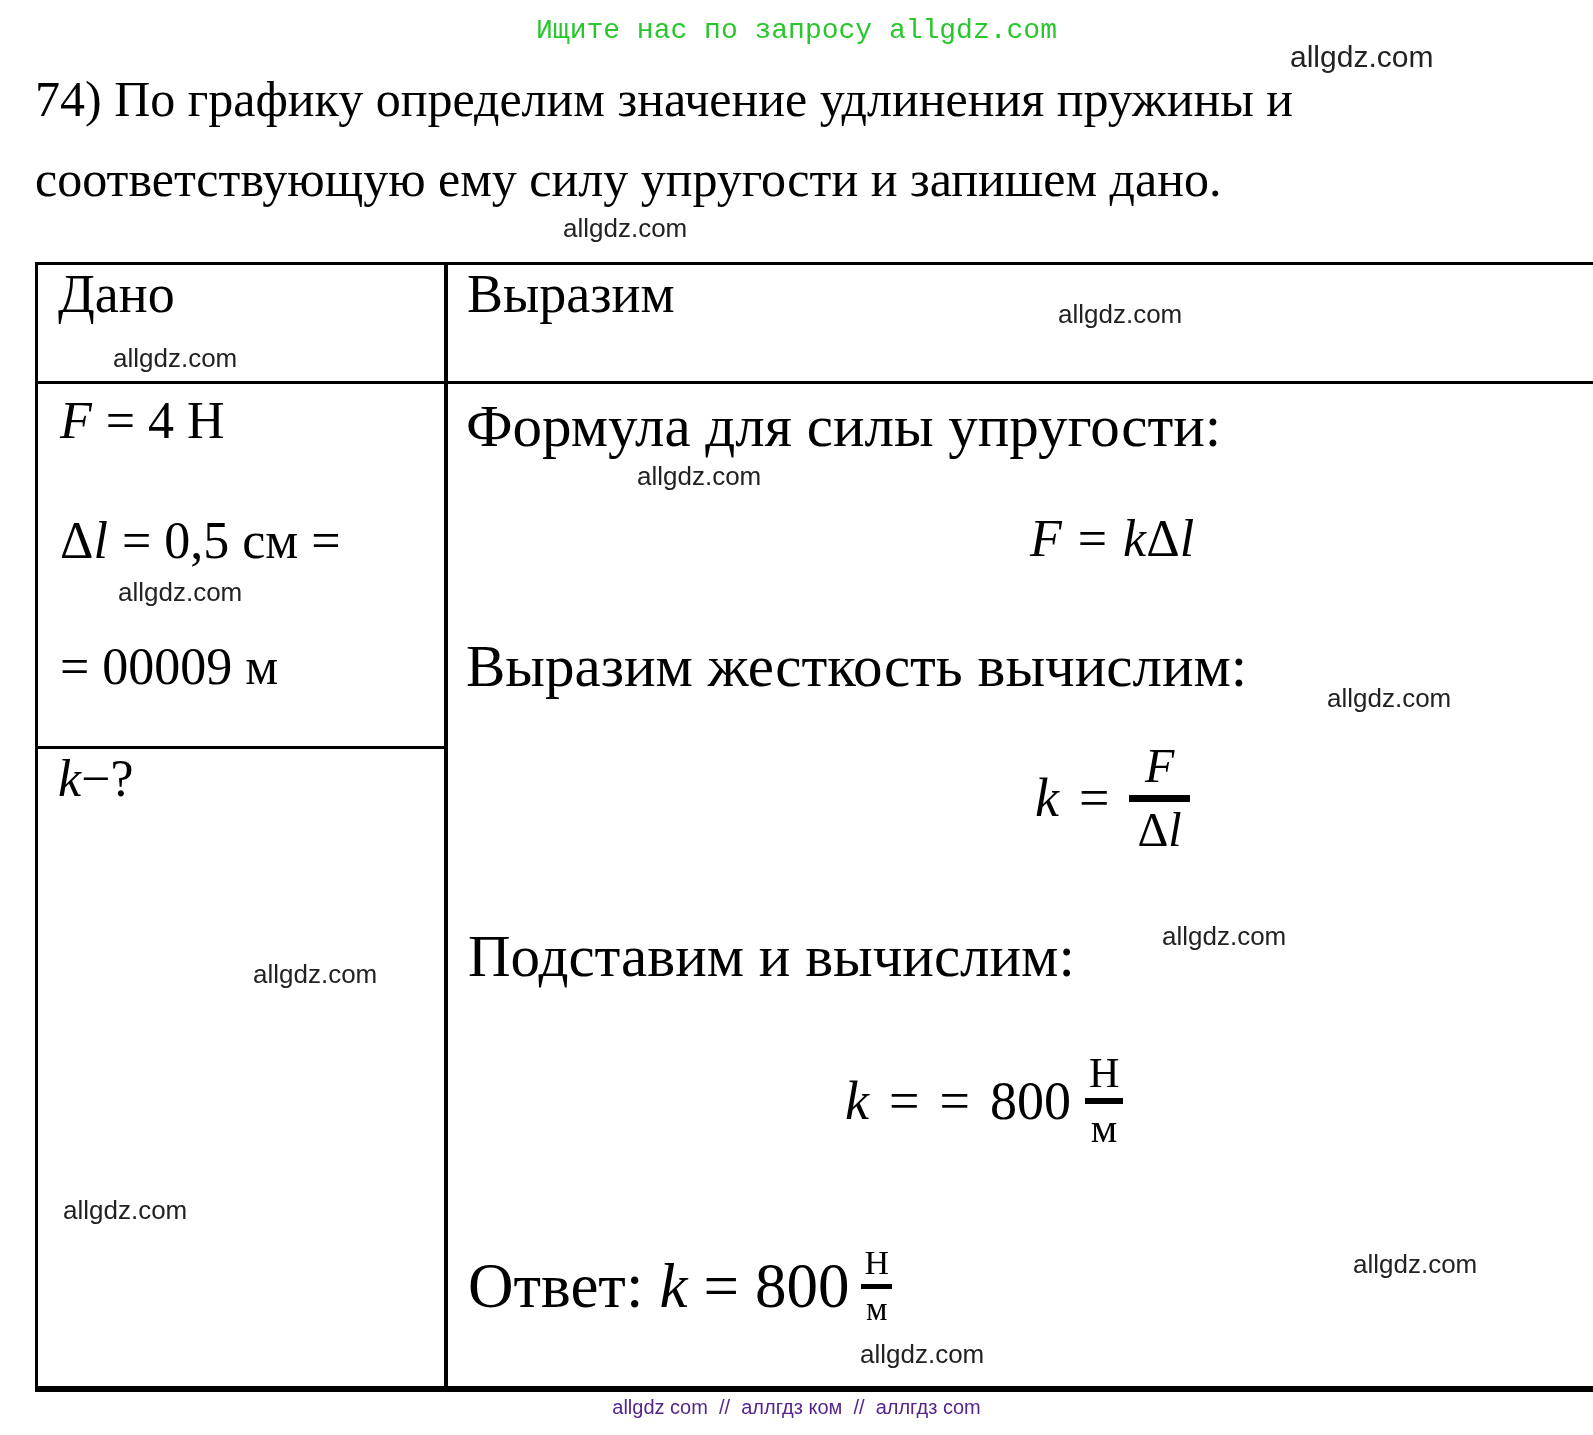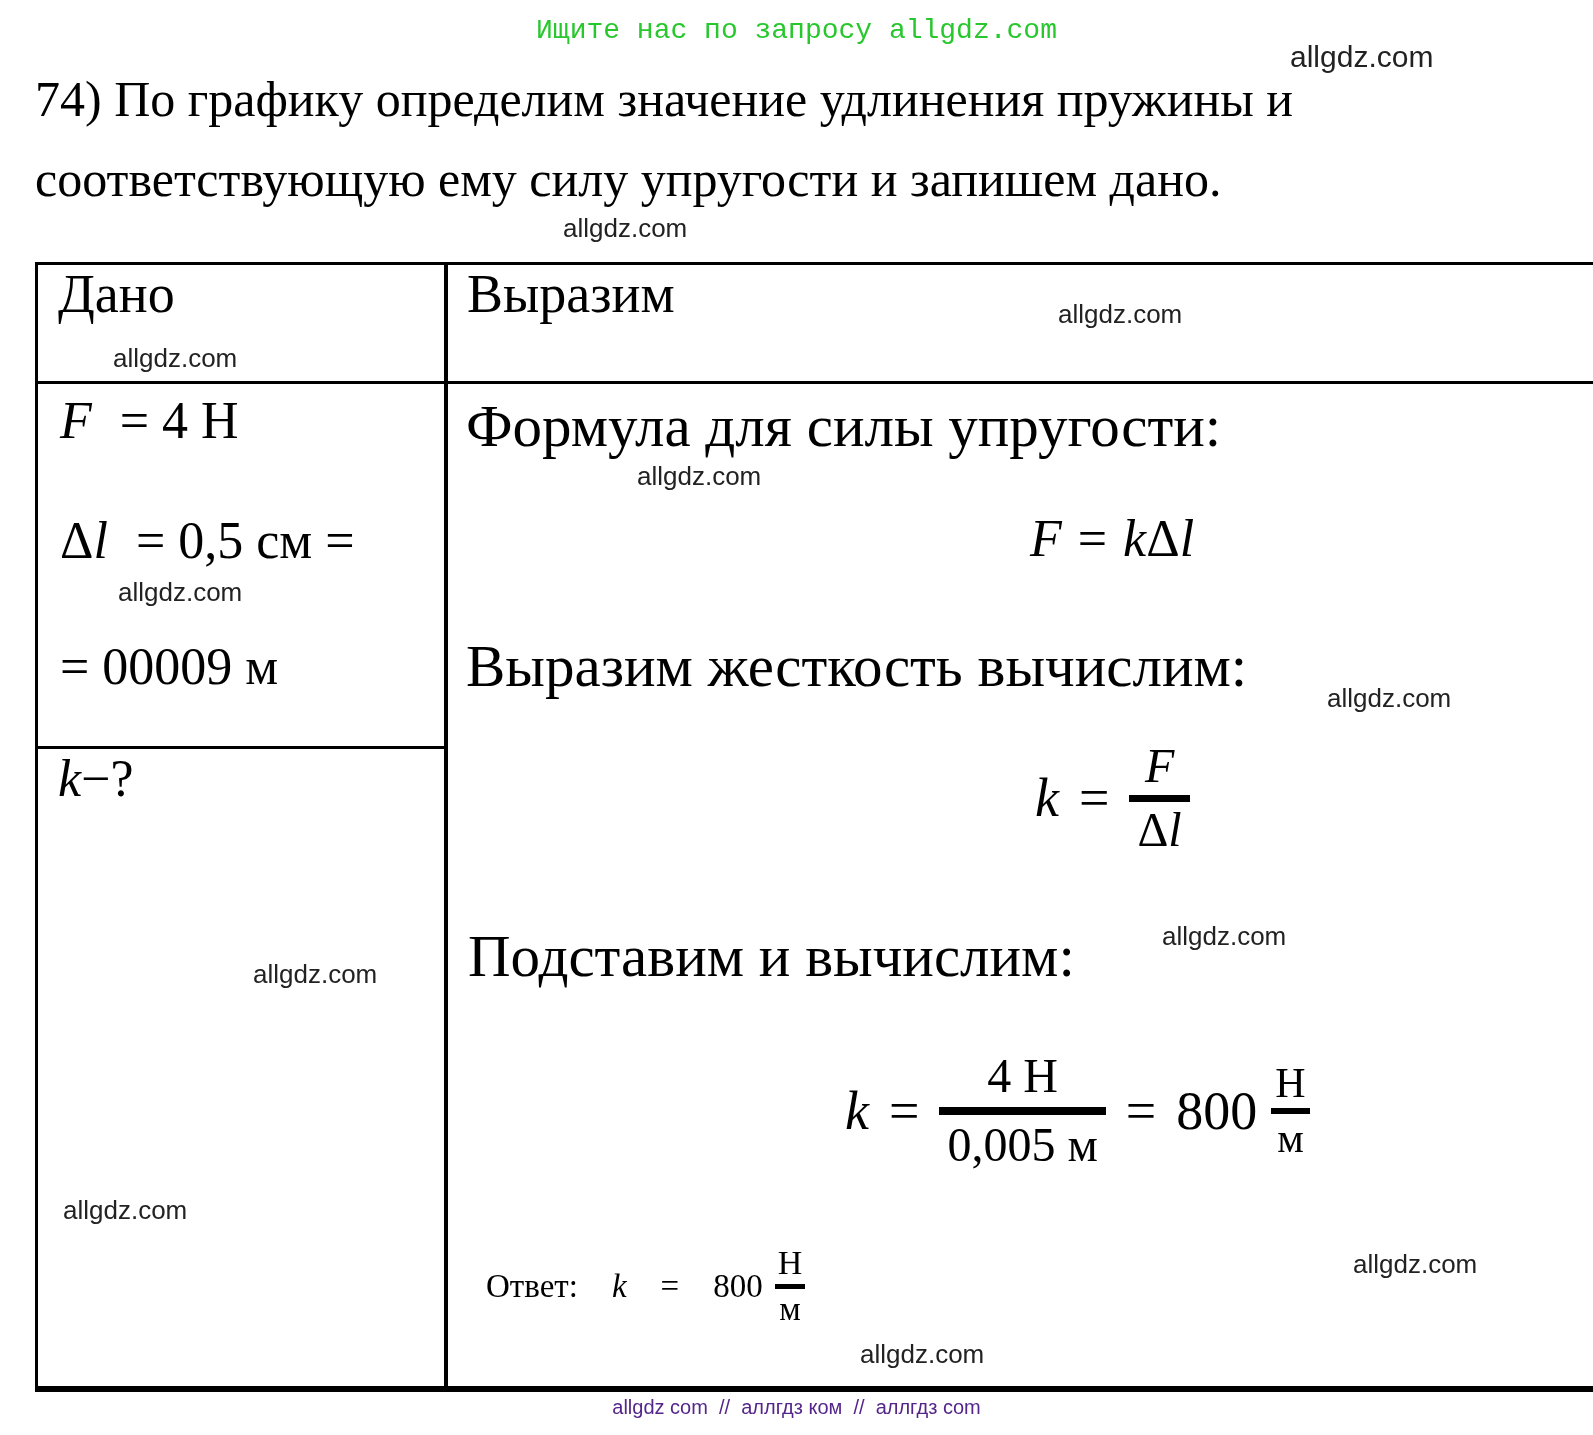--- a/index.html
+++ b/index.html
@@ -45,21 +45,21 @@
   .heading{
     position:absolute;left:35px;
     font-size:50px;
     white-space:nowrap;
     line-height:1.1;
   }
   .hdr{font-size:54px;line-height:1.05;white-space:nowrap;}
   .eq{font-size:52px;line-height:1.05;white-space:nowrap;}
   .lbl{font-size:59px;line-height:1.05;white-space:nowrap;}
   .var{font-style:italic;}
-  .gap{margin-left:28px;}
+  .gap{margin-left:14px;}
   .tline{position:absolute;background:#000;}
   .frow{
     position:absolute;
     display:flex;
     align-items:center;
     gap:20px;
     white-space:nowrap;
   }
   .frac{
     display:inline-flex;
@@ -72,21 +72,21 @@
   .frac-big{font-size:48px;}
   .frac-big .bar{height:8px;margin:6px 0;}
   .frac-mid{font-size:48px;}
   .frac-unit{font-size:42px;}
   .frac-unit .num,.frac-unit .den{padding:0 4px;}
   .frac-unit .bar{height:6px;margin:3px 0;}
   .frac-unit-sm{font-size:34px;}
   .frac-unit-sm .num,.frac-unit-sm .den{padding:0 3px;}
   .frac-unit-sm .bar{height:5px;margin:3px 0;}
   .fs54{font-size:54px;}
-  .fs50{font-size:33px;margin-left:18px;}
+  .fs50{font-size:63px;}
 </style>
 </head>
 <body>
 
 <div class="banner">Ищите нас по запросу allgdz.com</div>
 
 <div class="wm" style="left:1290px;top:40px;font-size:30px;">allgdz.com</div>
 <div class="wm" style="left:563px;top:214px;">allgdz.com</div>
 
 <div class="heading" style="top:72px;">74) По графику определим значение удлинения пружины и</div>
@@ -141,25 +141,20 @@
     <span class="den"><span>Δ</span><span class="var">l</span></span>
   </span>
 </div>
 
 <div class="abs lbl" style="left:468px;top:926px;">Подставим и вычислим:</div>
 <div class="wm" style="left:1162px;top:922px;">allgdz.com</div>
 
 <div class="frow" style="left:845px;top:1052px;">
   <span class="var fs54">k</span>
   <span class="fs54">=</span>
-  <span class="frac frac-big">
-    <span class="num">4 Н</span>
-    <span class="bar"></span>
-    <span class="den">0,005 м</span>
-  </span>
   <span class="fs54">=</span>
   <span class="fs54">800</span>
   <span class="frac frac-unit" style="margin-left:-6px;">
     <span class="num">Н</span>
     <span class="bar"></span>
     <span class="den">м</span>
   </span>
 </div>
 
 <div class="frow" style="left:468px;top:1246px;gap:16px;">

